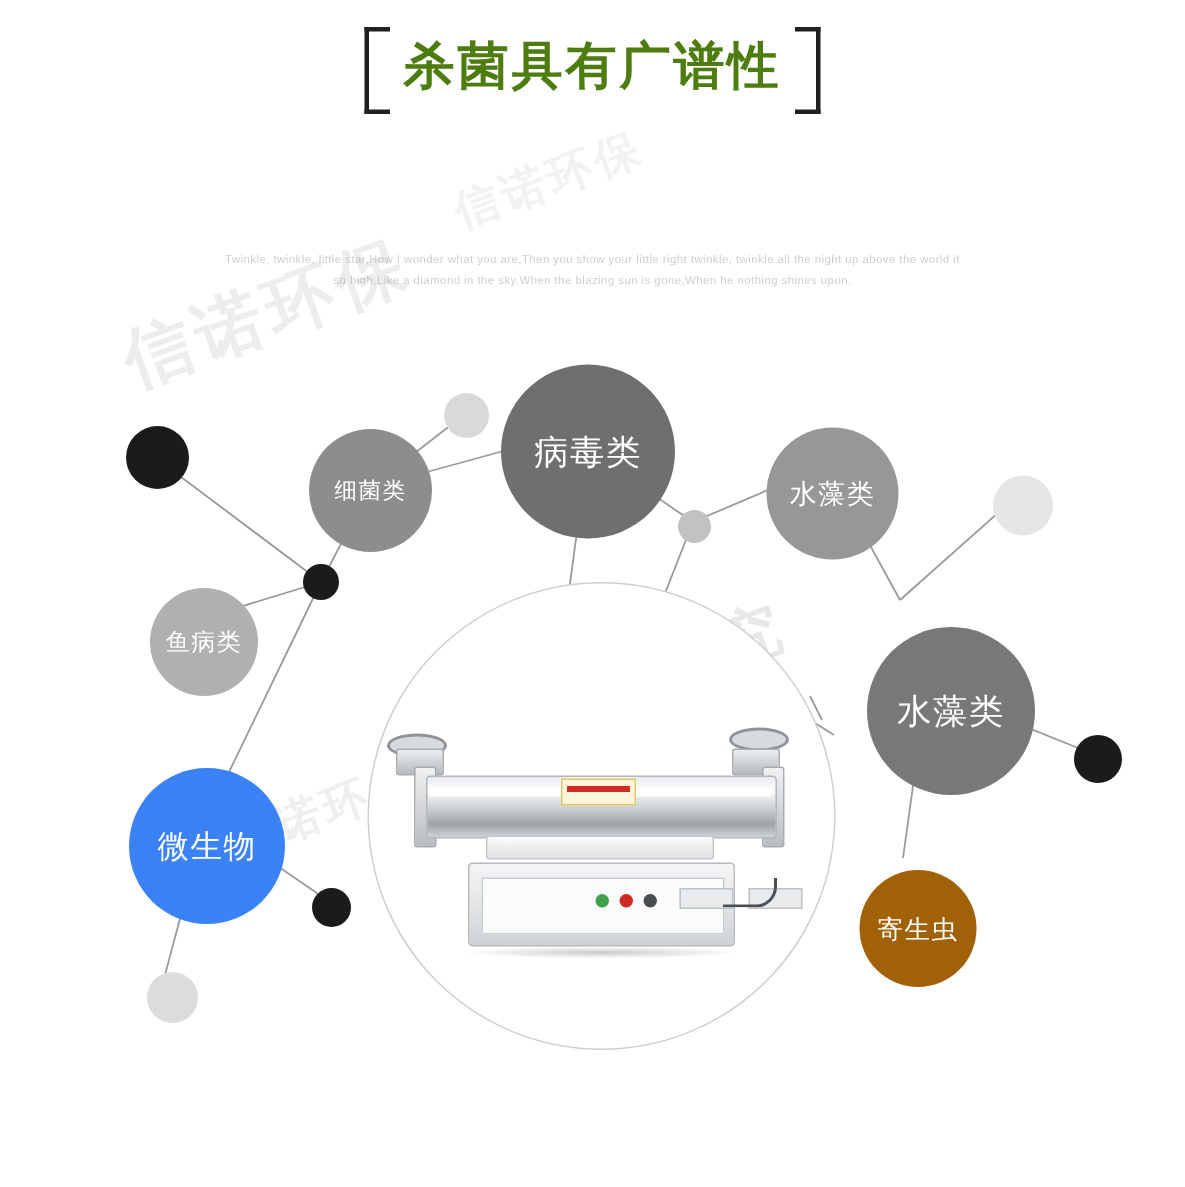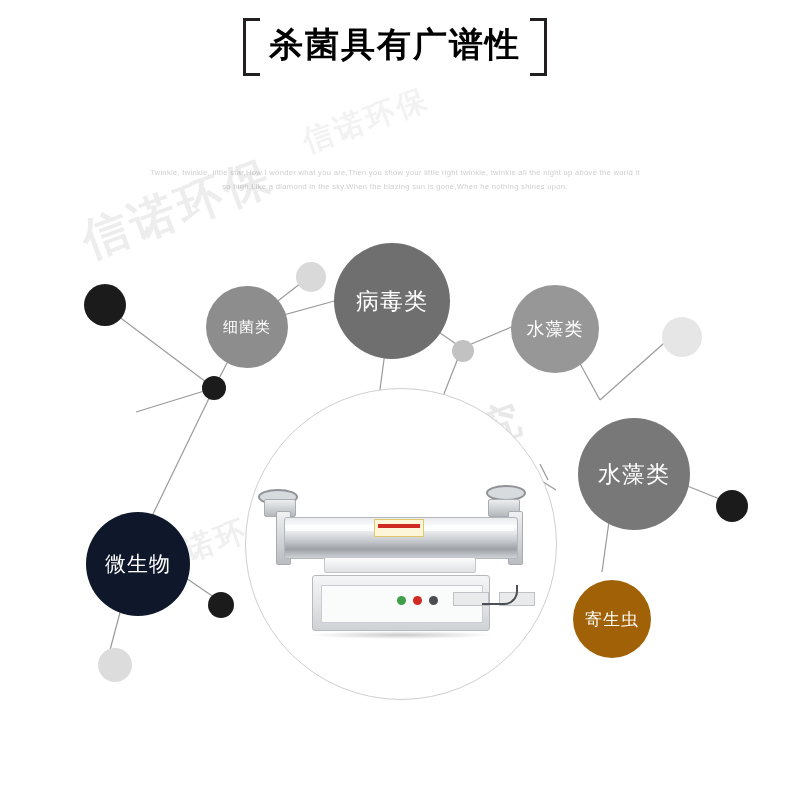--- a/index.html
+++ b/index.html
@@ -34,21 +34,21 @@
     text-align: center;
   }
   .title-inner {
     display: inline-block;
     position: relative;
     padding: 4px 26px 6px 26px;
   }
   .title-text {
     font-size: 34px;
     font-weight: bold;
-    color: #000000;
+    color: #4d7c0f;
     letter-spacing: 2px;
     line-height: 44px;
   }
   .bracket {
     position: absolute;
     top: 0;
     width: 14px;
     height: 52px;
     border-top: 3px solid #231f20;
     border-bottom: 3px solid #231f20;
@@ -372,22 +372,25 @@
     <div class="dot" style="left:98px; top:648px; width:34px; height:34px; background:#dcdcdc;"></div>
 
     <div class="node" style="left:334px; top:243px; width:116px; height:116px; background:#6f6f6f; font-size:23px;">
       <span>病毒类</span>
     </div>
 
     <div class="node" style="left:206px; top:286px; width:82px; height:82px; background:#8d8d8d; font-size:15px;">
       <span>细菌类</span>
     </div>
 
-
-    <div class="node" style="left:86px; top:512px; width:104px; height:104px; background:#0f172a; font-size:21px;">
+    <div class="node" style="left:100px; top:392px; width:72px; height:72px; background:#b0b0b0; font-size:16px;">
+      <span>鱼病类</span>
+    </div>
+
+    <div class="node" style="left:86px; top:512px; width:104px; height:104px; background:#3b82f6; font-size:21px;">
       <span>微生物</span>
     </div>
 
     <div class="node" style="left:511px; top:285px; width:88px; height:88px; background:#979797; font-size:18px;">
       <span>水藻类</span>
     </div>
 
     <div class="node" style="left:578px; top:418px; width:112px; height:112px; background:#787878; font-size:23px;">
       <span>水藻类</span>
     </div>

